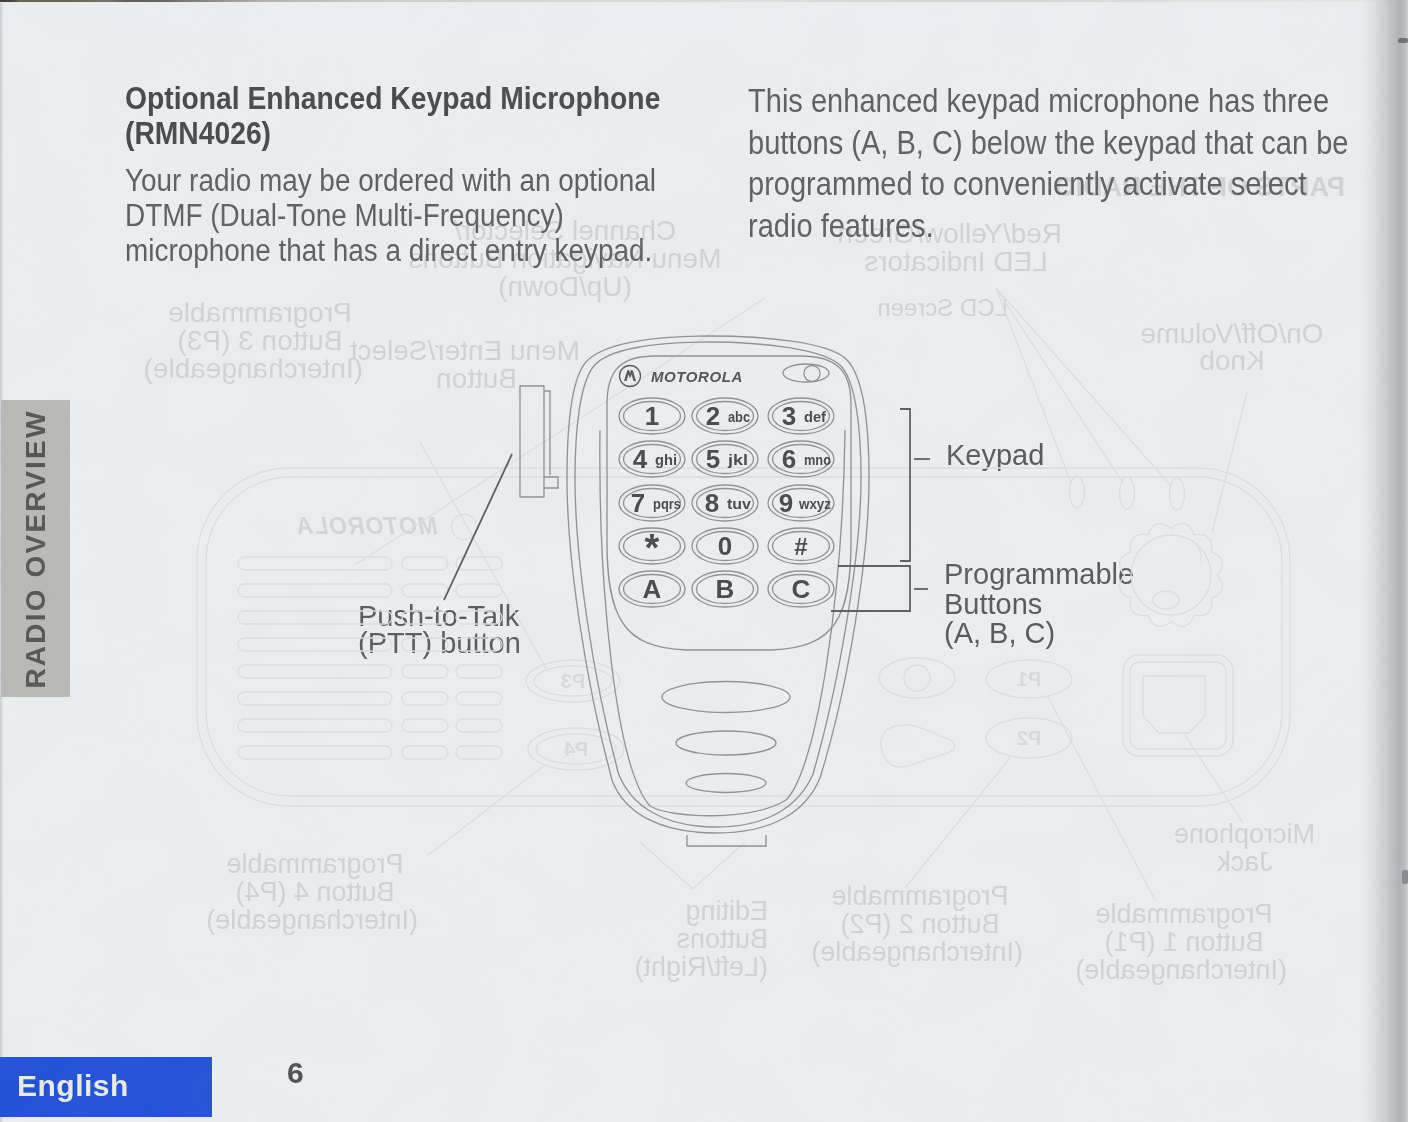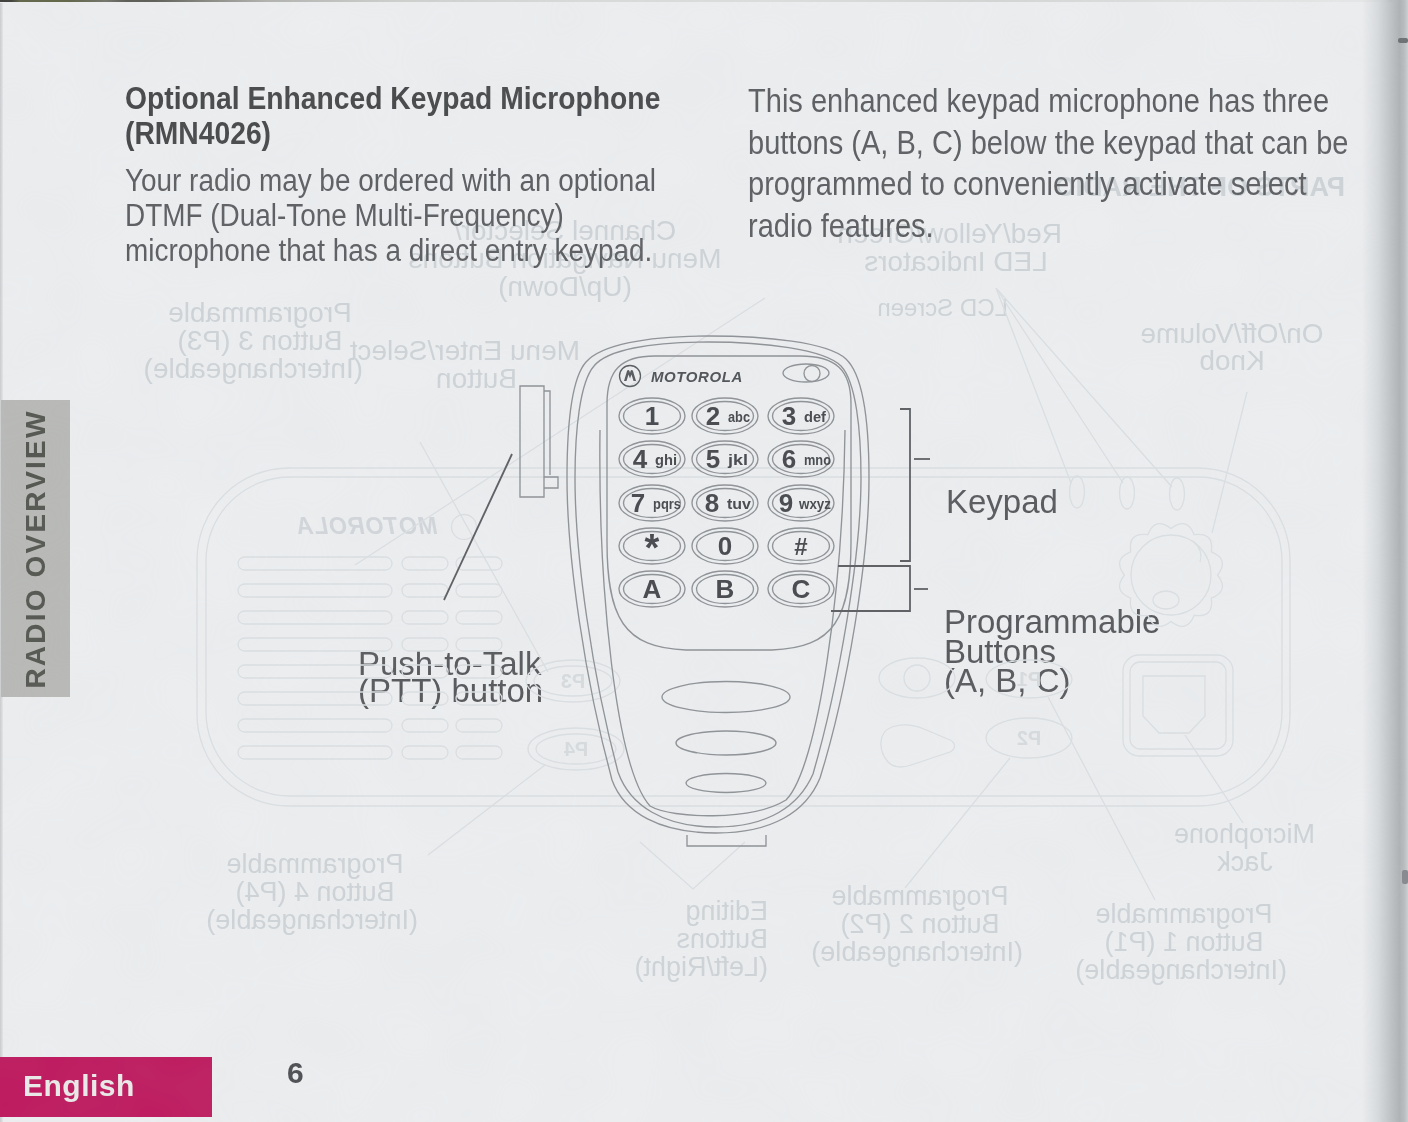--- a/index.html
+++ b/index.html
@@ -7,30 +7,30 @@
        background:#eceef0;font-family:"Liberation Sans",sans-serif}
   .abs{position:absolute}
   .topstrip{left:0;top:0;width:1408px;height:2px;
     background:linear-gradient(90deg,#3c3c38 0%,#3c3c38 .8%,#5d6245 1.4%,#5e6346 5%,#73746a 7.5%,#5a5a54 9%,#5d5d57 11%,#8b8b85 15%,#b2b3af 19%,#cdcfcd 28%,#d8dad9 40%,#dcdedd 55%,#d3d5d4 70%,#e0e2e2 85%,#e7e9e9 98.5%,#6a6a60 99.3%,#6a6a60 100%);}
   .leftedge{left:0;top:3px;width:3px;height:1119px;background:linear-gradient(90deg,#c9cbcd,#e4e6e8);}
   .rightband{right:0;top:0;width:46px;height:1122px;
     background:linear-gradient(90deg,rgba(190,194,197,0) 0%,rgba(195,199,202,.5) 35%,#babec1 68%,#aeb2b5 82%,#b9bdc0 92%,#cdd0d2 100%);}
   .sidebar{left:1px;top:400px;width:69px;height:297px;background:#b8b9b6;}
   .sidebar span{position:absolute;left:50%;top:50%;transform:translate(-50%,-50%) rotate(-90deg);
     white-space:nowrap;font-weight:bold;font-size:28px;letter-spacing:2.2px;color:#53554f;}
-  .engbar{left:0;top:1057px;width:212px;height:60px;background:#be185d;
-    font-weight:bold;font-size:30px;color:#eaebe9;line-height:58px;padding-left:23px;box-sizing:border-box;letter-spacing:.5px;}
+  .engbar{left:0;top:1057px;width:212px;height:60px;background:#1d4ed8;
+    font-weight:bold;font-size:30px;color:#eaebe9;line-height:58px;padding-left:17px;box-sizing:border-box;letter-spacing:.5px;}
   .pg6{left:287px;top:1056px;font-weight:bold;font-size:30px;color:#4d4f52;}
   .h1{left:125px;top:81px;font-weight:bold;font-size:32px;line-height:35px;color:#454749;
       white-space:nowrap;transform-origin:0 0;transform:scaleX(.883);}
   .col1{left:125px;top:163px;font-size:31px;line-height:35px;color:#5b5d60;
       white-space:nowrap;transform-origin:0 0;transform:scaleX(.9);}
   .col2{left:748px;top:80px;font-size:33px;line-height:41.5px;color:#5b5d60;
       white-space:nowrap;transform-origin:0 0;transform:scaleX(.88);}
-  .lbl{color:#56585b;font-size:33px;line-height:28px;margin-top:47px;}
+  .lbl{color:#56585b;font-size:29px;line-height:28px;}
   .lkeypad{left:946px;top:441px;}
   .lprog{left:944px;top:560px;line-height:29.5px;}
   .lptt{left:358px;top:603px;line-height:27px;}
   .g{color:#ced3d7;transform:scaleX(-1);text-align:center;line-height:28px;font-size:28px;white-space:nowrap;filter:blur(.4px);}
   .gb{font-weight:bold;}
 </style>
 </head>
 <body>
 <div class="abs topstrip"></div>
 <div class="abs leftedge"></div>

